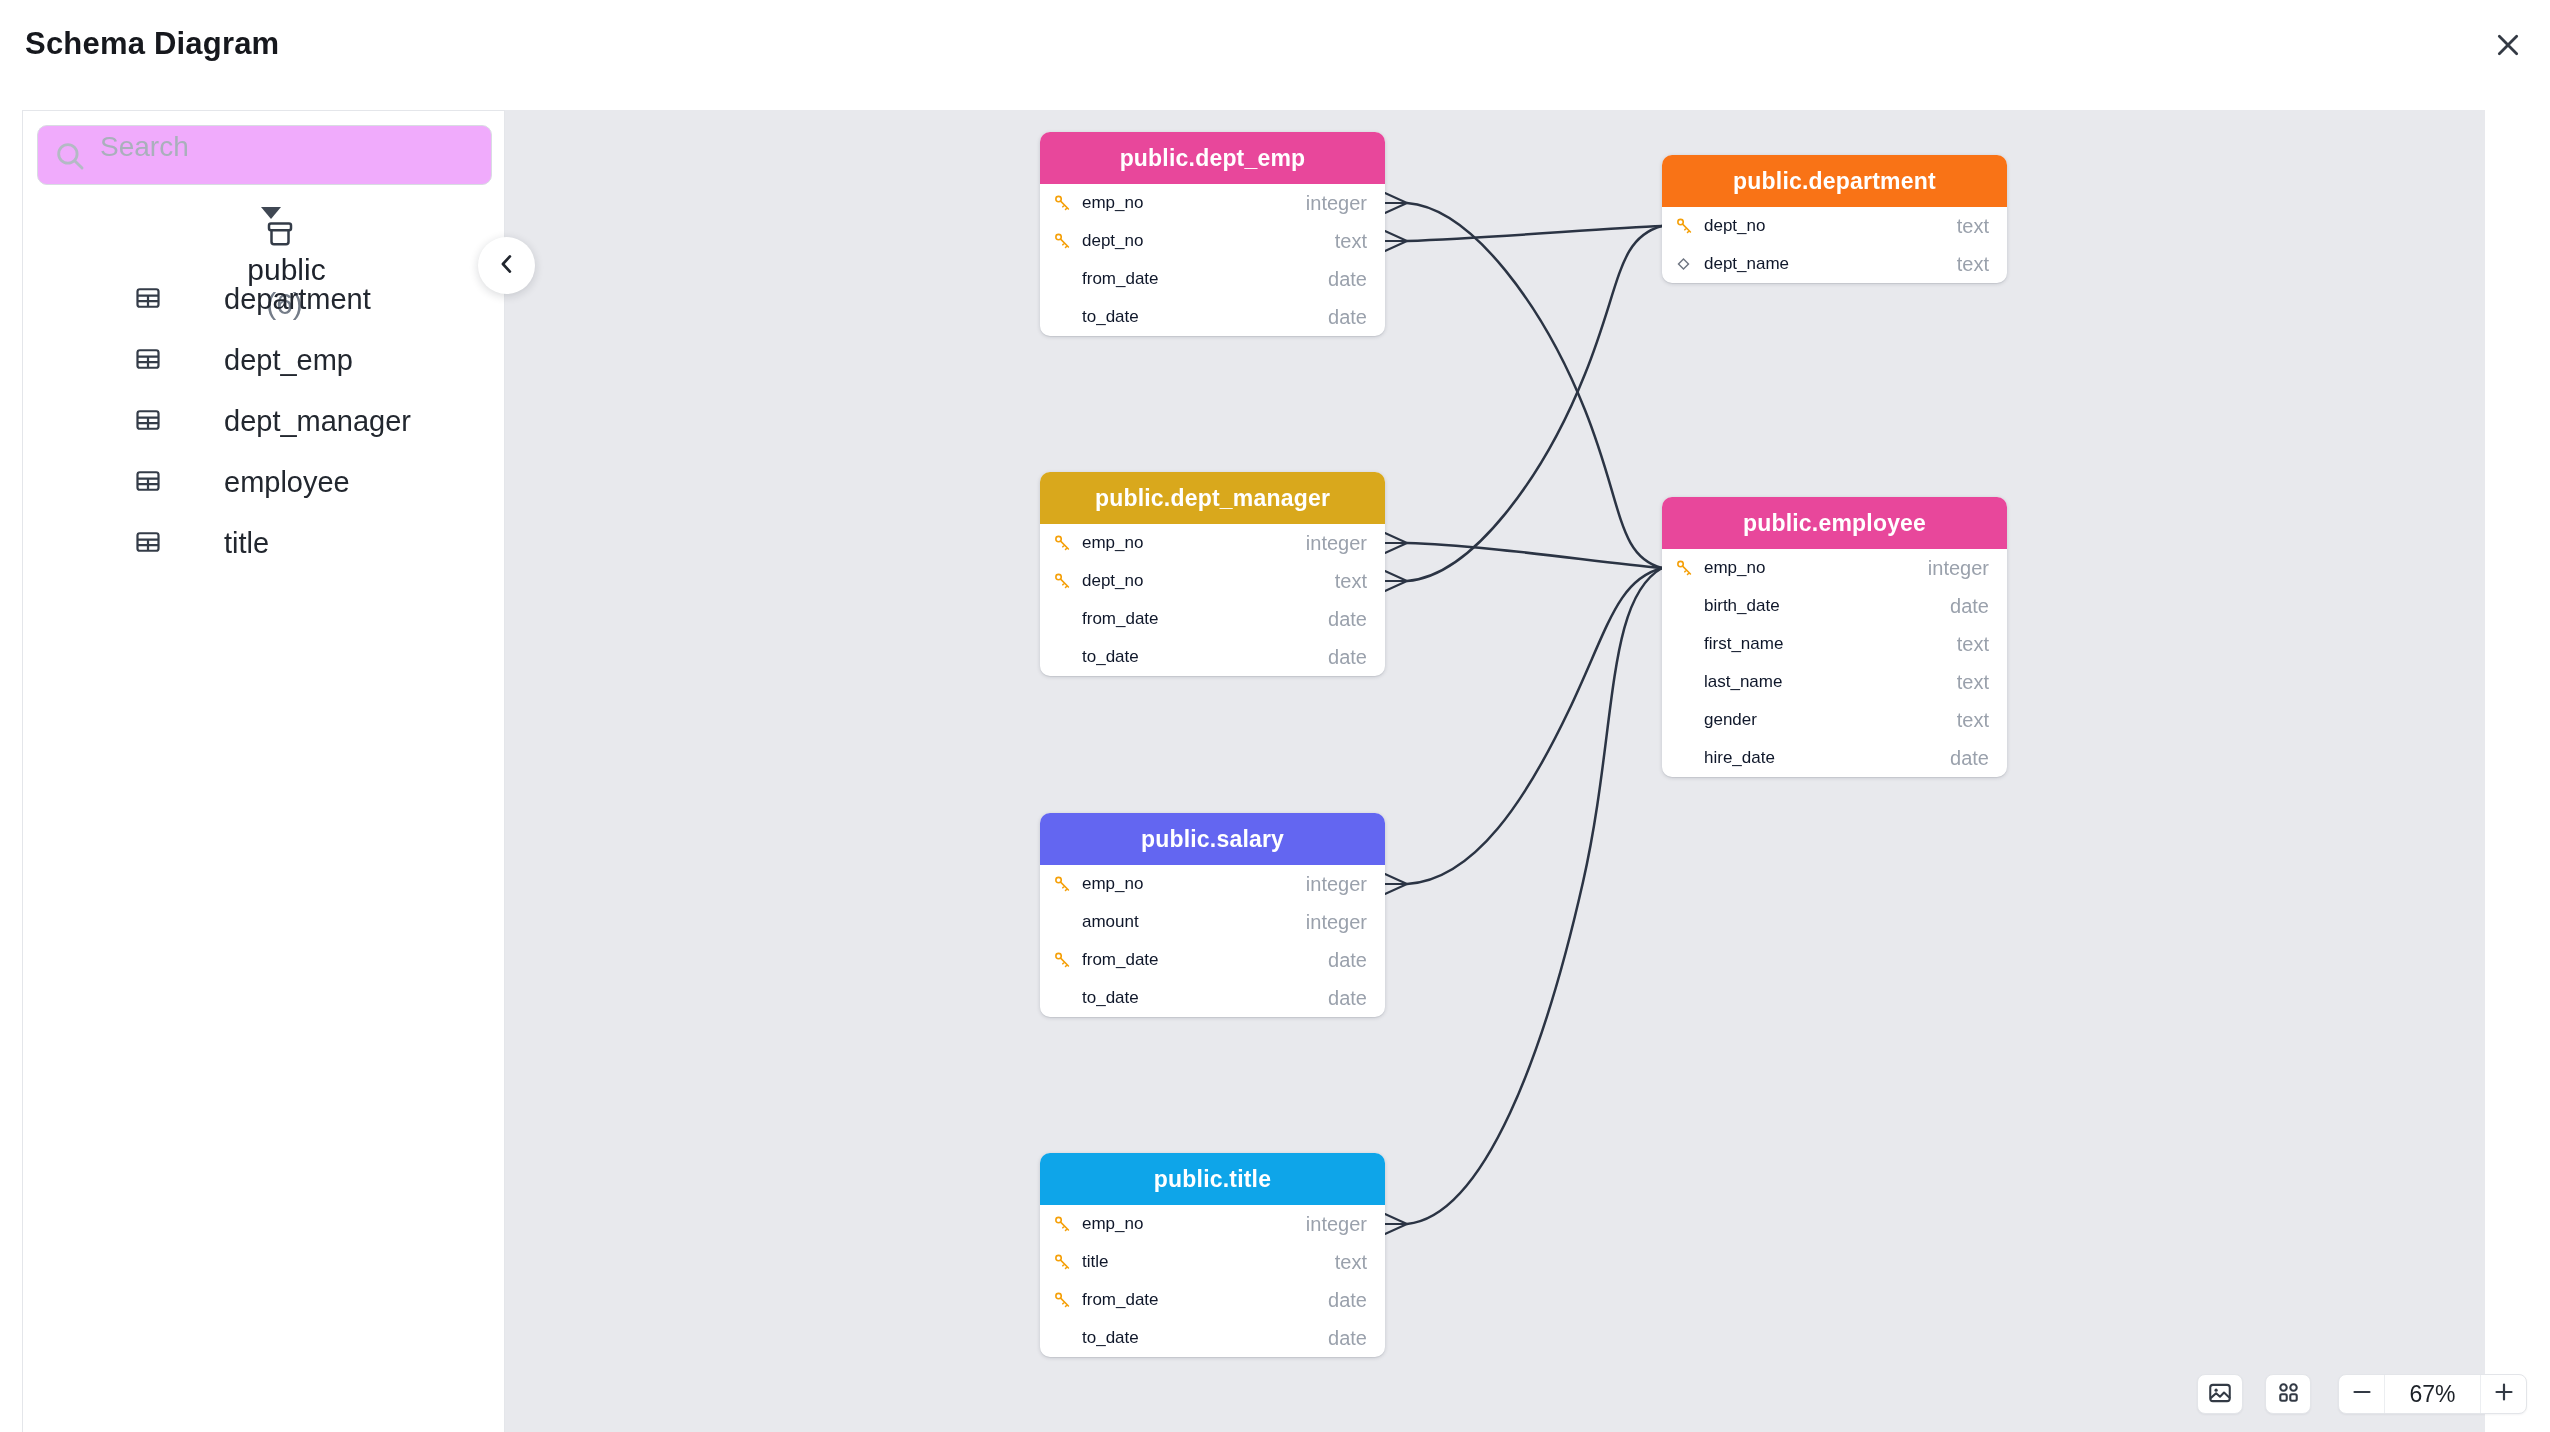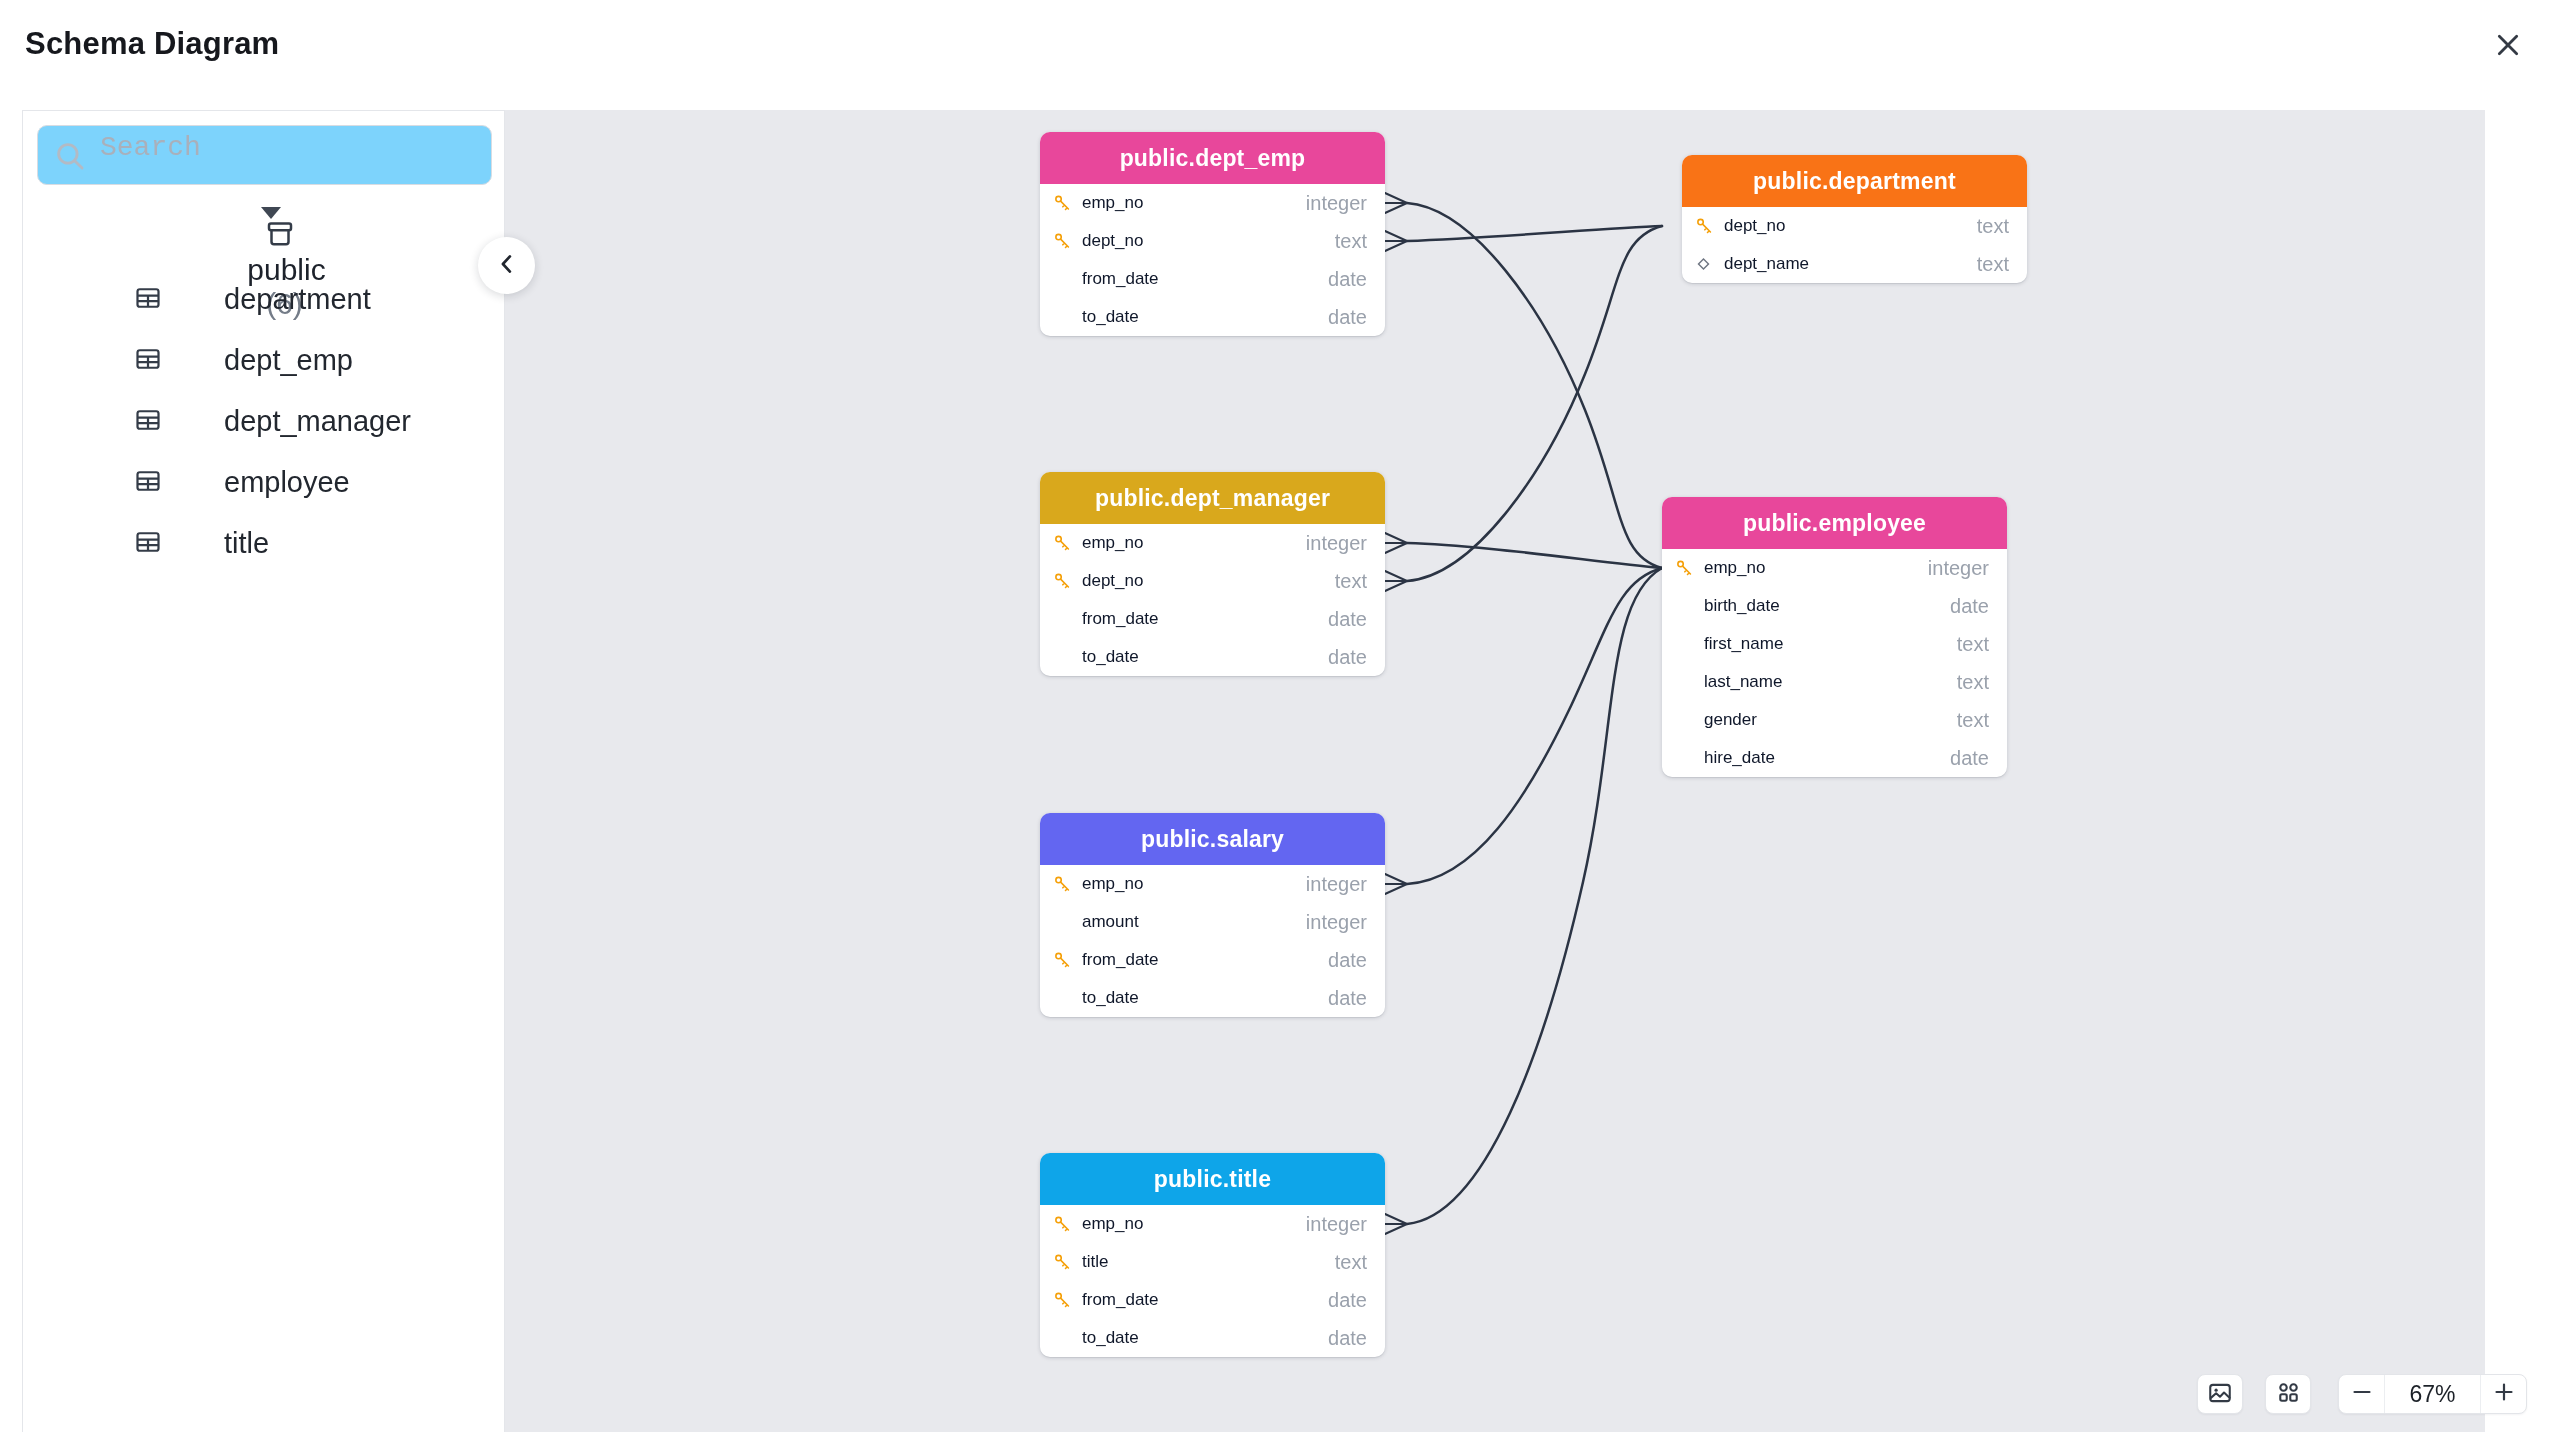--- a/index.html
+++ b/index.html
@@ -10,21 +10,21 @@
   .topbar { position:absolute; left:0; top:0; width:2550px; height:110px; background:#ffffff; }
   .page-title { position:absolute; left:25px; top:26px; font-size:31px; font-weight:700; color:#16181d; letter-spacing:.2px; }
   .close-btn { position:absolute; right:22px; top:26px; width:40px; height:40px; display:flex; align-items:center; justify-content:center; cursor:pointer; background:none; border:none; }
 
   
   .sidebar { position:absolute; left:22px; top:110px; width:483px; height:1322px;
              background:#ffffff; border:1px solid #e4e6ea; border-bottom:none; }
   .search-wrap { position:absolute; left:14px; top:14px; width:455px; height:60px; }
   .search-input { width:100%; height:100%; border:1.5px solid #d8dce2; border-radius:10px;
                   padding:0 16px 16px 62px; font-size:28px; color:#374151; outline:none;
-                  font-family:Liberation Mono, monospace; background:#7dd3fc; }
+                  font-family:Liberation Sans, sans-serif; background:#f0abfc; }
   .search-input::placeholder { color:#a9b0bb; }
   .search-icon { position:absolute; left:16px; top:14px; pointer-events:none; }
 
   .tree { position:absolute; left:0; top:96px; width:100%; }
   .tree-schema-row { display:flex; align-items:center; height:62px; padding-left:32px; cursor:pointer;flex-direction:column; }
   .caret { width:0; height:0; border-left:10px solid transparent; border-right:10px solid transparent;
            border-top:12px solid #3f4753; margin-right:18px; }
   .schema-label { font-size:30px; color:#1d222b; margin-left:14px; }
   .schema-count { font-size:30px; color:#747c88; margin-left:10px; }
   .tree-item { display:flex; align-items:center; height:61px; padding-left:111px; cursor:pointer;gap:48px; }
@@ -193,21 +193,21 @@
     <div class="trow">
       <span class="fname">from_date</span>
       <span class="ftype">date</span>
     </div>
     <div class="trow">
       <span class="fname">to_date</span>
       <span class="ftype">date</span>
     </div>
   </div>
 
-  <div class="table-card" style="left:1157px; top:45px;margin-left:20px;">
+  <div class="table-card" style="left:1157px; top:45px;">
     <div class="hdr" style="background: rgb(249, 115, 22);">public.department</div>
     <div class="trow">
       <span class="ficon">
           <svg width="19" height="19" viewBox="0 0 24 24" fill="none" stroke="#f5a009" stroke-width="2" stroke-linecap="round">
             <circle cx="7" cy="7" r="3.4"></circle>
             <path d="M9.6 9.6 L19.5 19.5 M14.6 14.6 L12.4 16.8 M18 18 L15.8 20.2"></path>
           </svg>
         </span>
       <span class="fname">dept_no</span>
       <span class="ftype">text</span>

